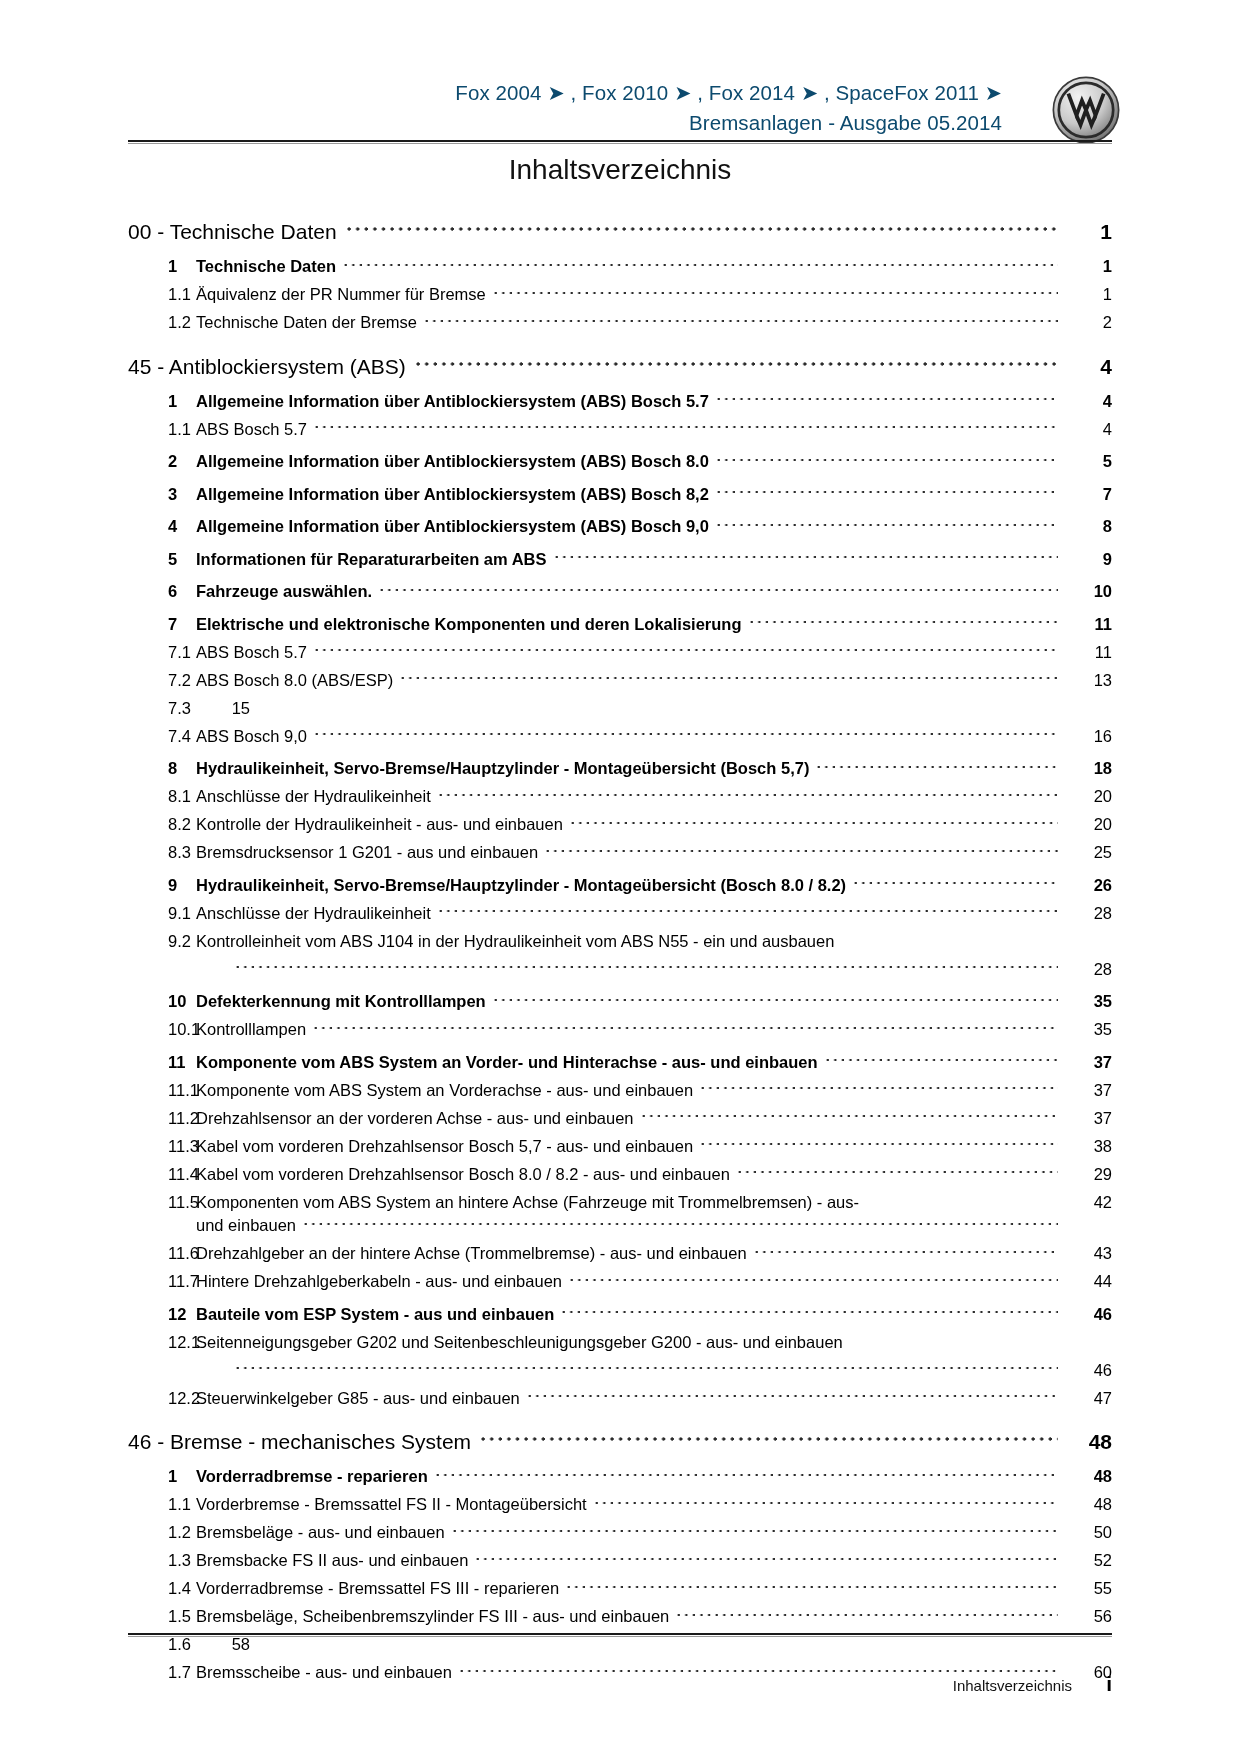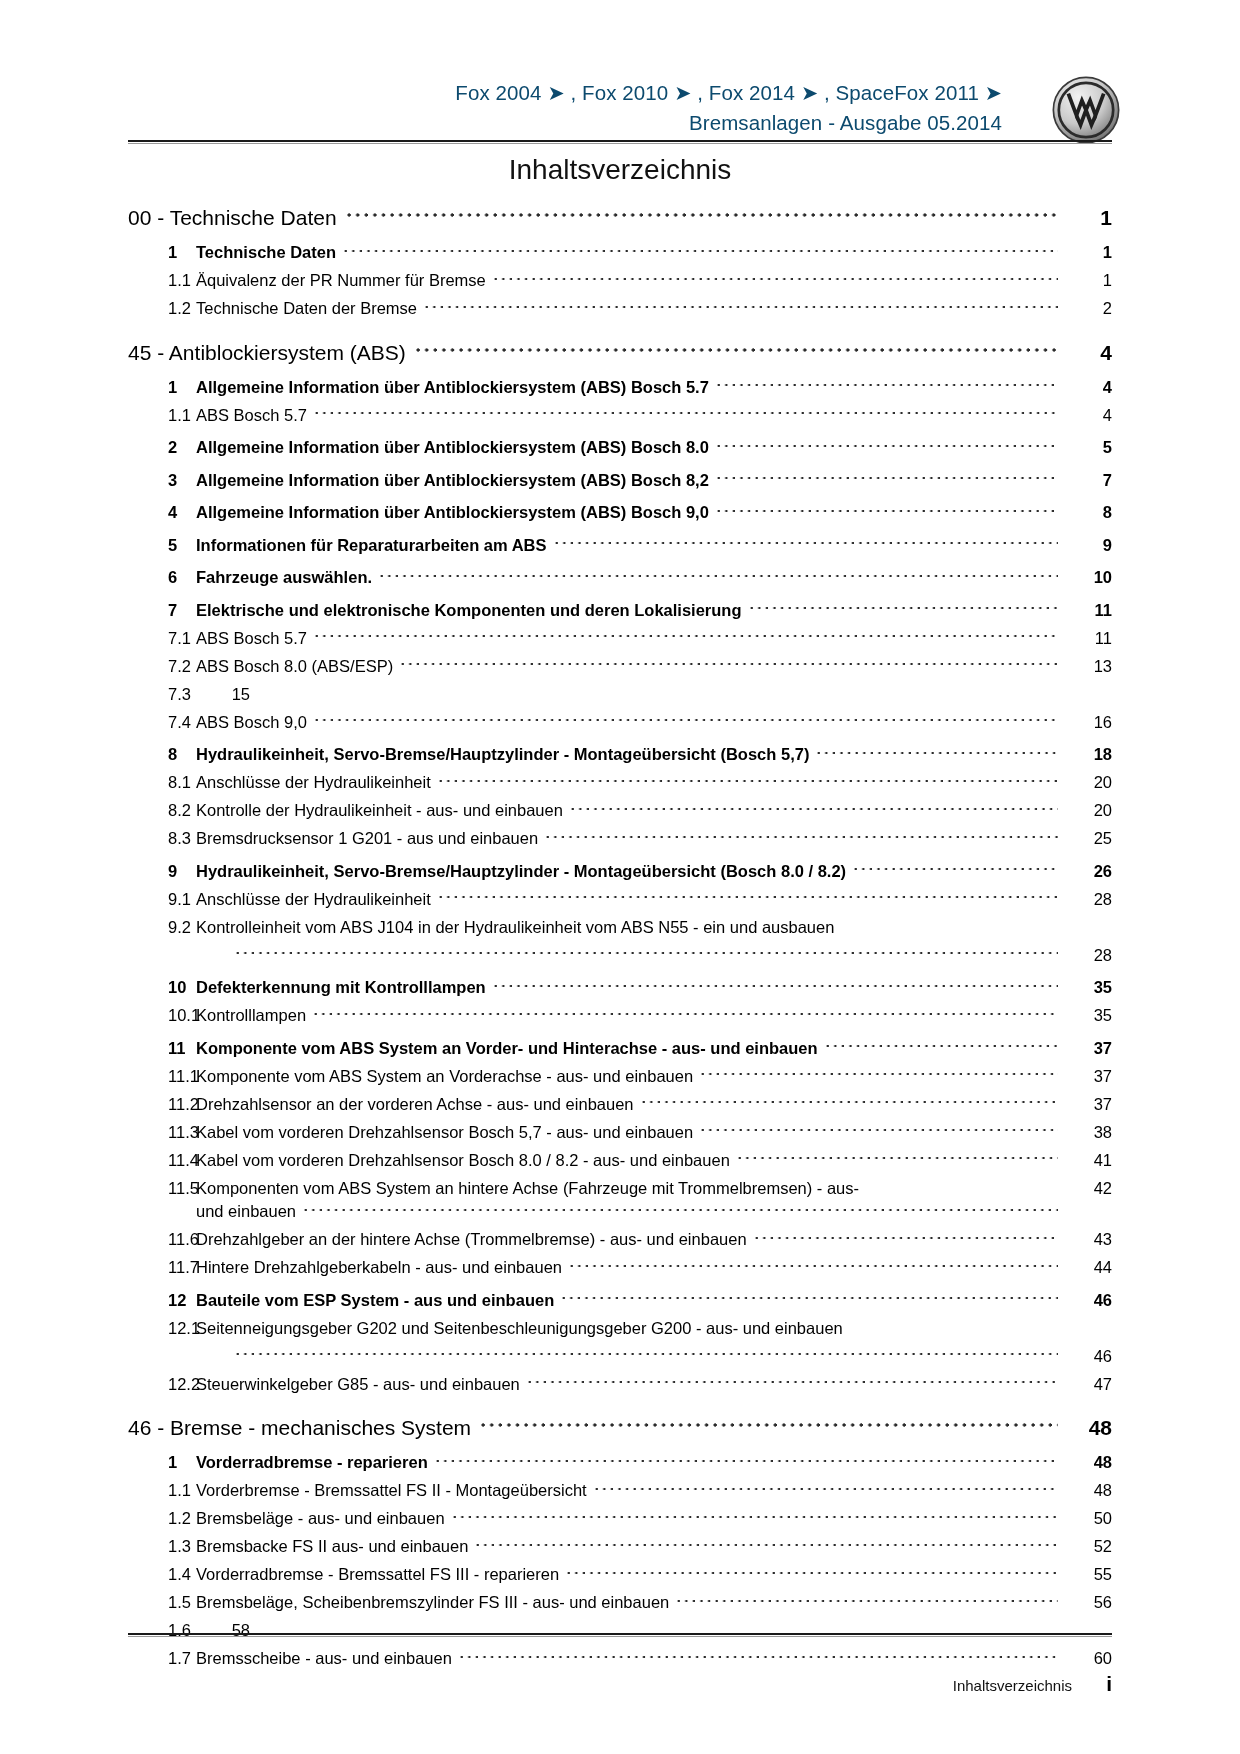--- a/index.html
+++ b/index.html
@@ -66,21 +66,21 @@
     text-align: center;
     font-size: 28px;
     line-height: 36px;
     font-weight: 400;
     color: #111;
   }
 
   
   .toc {
     position: absolute;
-    top: 186px;
+    top: 200px;
     left: 128px;
     width: 984px;
   }
 
   .grp {
     display: flex;
     align-items: flex-end;
     font-size: 21px;
     line-height: 27px;
     margin-top: 18px;
@@ -475,21 +475,21 @@
           <span class="leader"></span>
         </span>
         <span class="pg">38</span>
       </div>
       <div class="row lvl2">
         <span class="num">11.4</span>
         <span class="body">
           <span class="txt">Kabel vom vorderen Drehzahlsensor Bosch 8.0 / 8.2 - aus- und einbauen</span>
           <span class="leader"></span>
         </span>
-        <span class="pg">41</span>
+        <span class="pg">29</span>
       </div>
       <div class="row lvl2">
         <span class="num">11.5</span>
         <span class="body">
           <span class="wrapline">Komponenten vom ABS System an hintere Achse (Fahrzeuge mit Trommelbremsen) - aus-</span>
           <span class="txt">und einbauen</span>
           <span class="leader"></span>
         </span>
         <span class="pg">42</span>
       </div>

